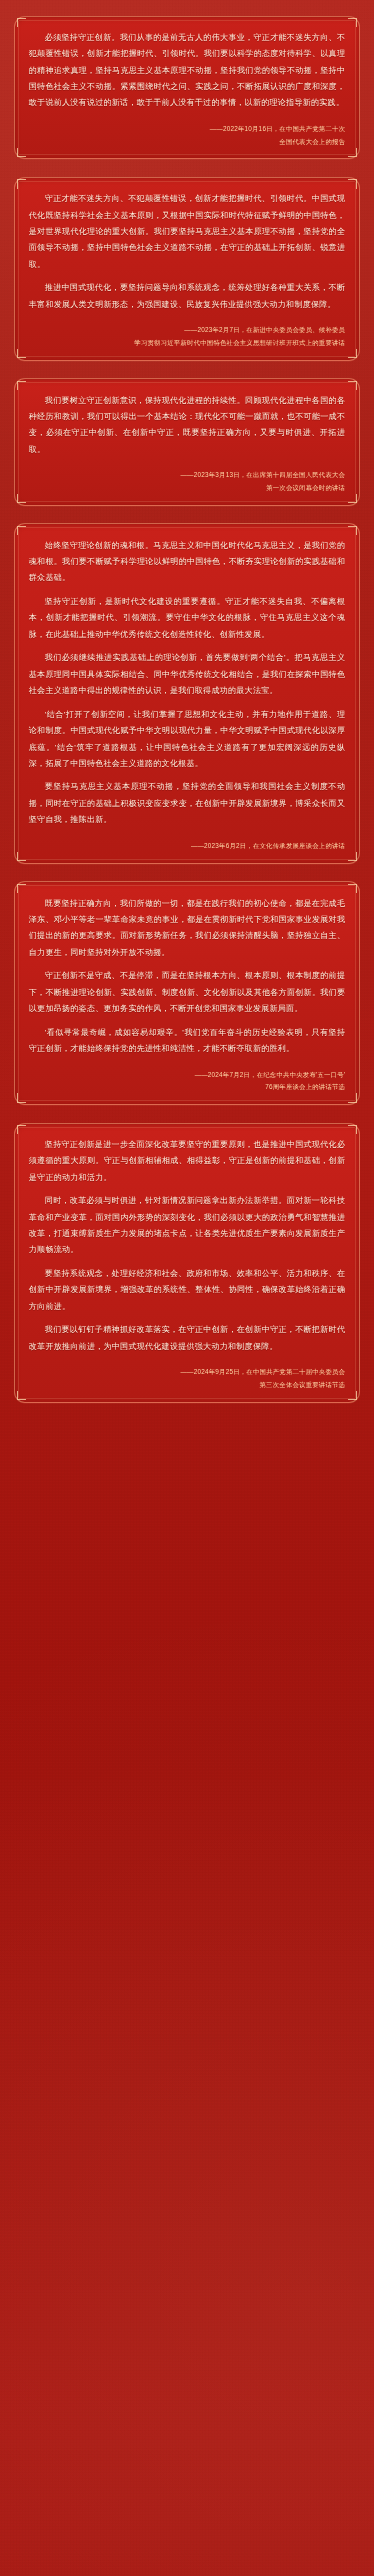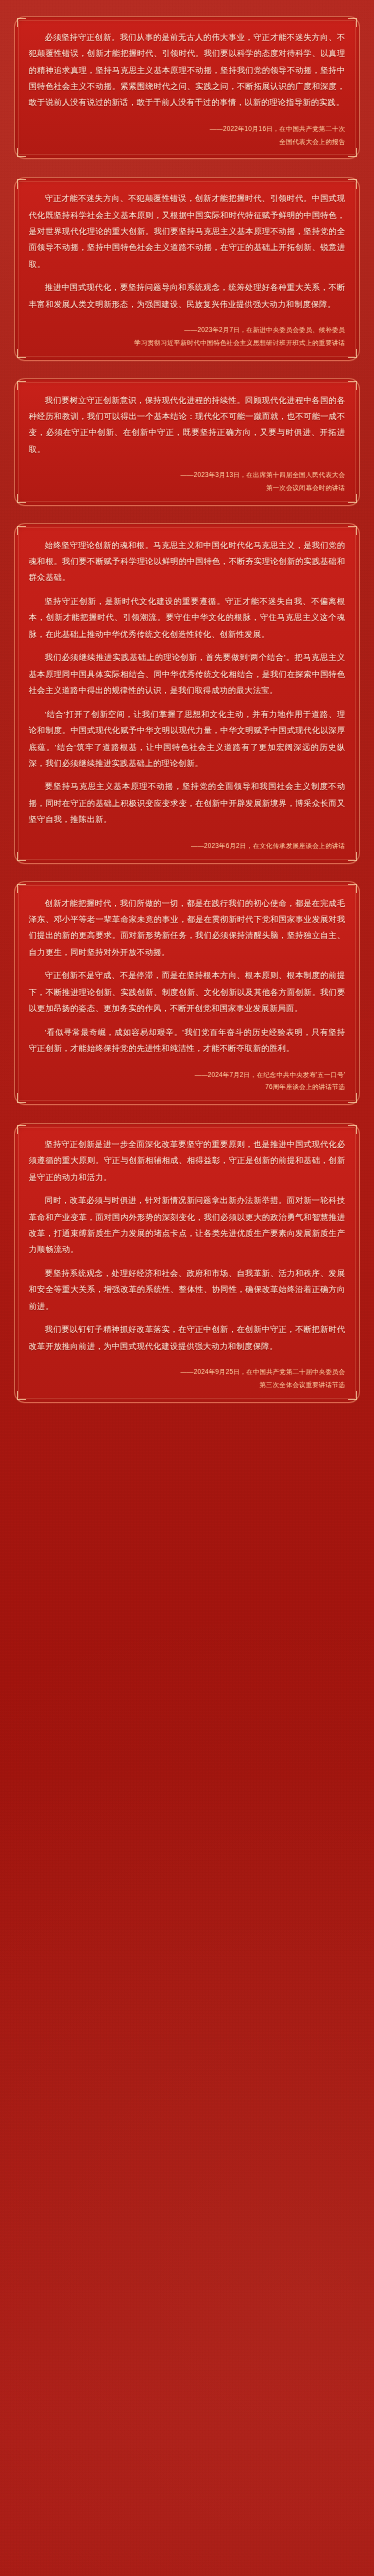--- a/index.html
+++ b/index.html
@@ -132,49 +132,49 @@
   </div>
 
   <div class="card">
     <span class="corner tl"></span>
     <span class="corner tr"></span>
     <span class="corner bl"></span>
     <span class="corner br"></span>
     <p class="para">始终坚守理论创新的魂和根。马克思主义和中国化时代化马克思主义，是我们党的魂和根。我们要不断赋予科学理论以鲜明的中国特色，不断夯实理论创新的实践基础和群众基础。</p>
     <p class="para">坚持守正创新，是新时代文化建设的重要遵循。守正才能不迷失自我、不偏离根本，创新才能把握时代、引领潮流。要守住中华文化的根脉，守住马克思主义这个魂脉，在此基础上推动中华优秀传统文化创造性转化、创新性发展。</p>
     <p class="para">我们必须继续推进实践基础上的理论创新，首先要做到'两个结合'。把马克思主义基本原理同中国具体实际相结合、同中华优秀传统文化相结合，是我们在探索中国特色社会主义道路中得出的规律性的认识，是我们取得成功的最大法宝。</p>
-    <p class="para">'结合'打开了创新空间，让我们掌握了思想和文化主动，并有力地作用于道路、理论和制度。中国式现代化赋予中华文明以现代力量，中华文明赋予中国式现代化以深厚底蕴。'结合'筑牢了道路根基，让中国特色社会主义道路有了更加宏阔深远的历史纵深，我们必须继续推进实践基础上的理论创新。</p>
+    <p class="para">'结合'打开了创新空间，让我们掌握了思想和文化主动，并有力地作用于道路、理论和制度。中国式现代化赋予中华文明以现代力量，中华文明赋予中国式现代化以深厚底蕴。'结合'筑牢了道路根基，让中国特色社会主义道路有了更加宏阔深远的历史纵深，拓展了中国特色社会主义道路的文化根基。</p>
     <p class="para">要坚持马克思主义基本原理不动摇，坚持党的全面领导和我国社会主义制度不动摇，同时在守正的基础上积极识变应变求变，在创新中开辟发展新境界，博采众长而又坚守自我，推陈出新。</p>
     <div class="source">
       <span class="sline">——2023年6月2日，在文化传承发展座谈会上的讲话</span>
     </div>
   </div>
 
   <div class="card">
     <span class="corner tl"></span>
     <span class="corner tr"></span>
     <span class="corner bl"></span>
     <span class="corner br"></span>
-    <p class="para">创新才能把握时代，我们所做的一切，都是在践行我们的初心使命，都是在完成毛泽东、邓小平等老一辈革命家未竟的事业，都是在贯彻新时代下党和国家事业发展对我们提出的新的更高要求。面对新形势新任务，我们必须保持清醒头脑，坚持独立自主、自力更生，同时坚持对外开放不动摇。</p>
+    <p class="para">既要坚持正确方向，我们所做的一切，都是在践行我们的初心使命，都是在完成毛泽东、邓小平等老一辈革命家未竟的事业，都是在贯彻新时代下党和国家事业发展对我们提出的新的更高要求。面对新形势新任务，我们必须保持清醒头脑，坚持独立自主、自力更生，同时坚持对外开放不动摇。</p>
     <p class="para">守正创新不是守成、不是停滞，而是在坚持根本方向、根本原则、根本制度的前提下，不断推进理论创新、实践创新、制度创新、文化创新以及其他各方面创新。我们要以更加昂扬的姿态、更加务实的作风，不断开创党和国家事业发展新局面。</p>
     <p class="para">'看似寻常最奇崛，成如容易却艰辛。'我们党百年奋斗的历史经验表明，只有坚持守正创新，才能始终保持党的先进性和纯洁性，才能不断夺取新的胜利。</p>
     <div class="source">
       <span class="sline">——2024年7月2日，在纪念中共中央发布'五一口号'</span>
       <span class="sline">76周年座谈会上的讲话节选</span>
     </div>
   </div>
 
   <div class="card">
     <span class="corner tl"></span>
     <span class="corner tr"></span>
     <span class="corner bl"></span>
     <span class="corner br"></span>
     <p class="para">坚持守正创新是进一步全面深化改革要坚守的重要原则，也是推进中国式现代化必须遵循的重大原则。守正与创新相辅相成、相得益彰，守正是创新的前提和基础，创新是守正的动力和活力。</p>
     <p class="para">同时，改革必须与时俱进，针对新情况新问题拿出新办法新举措。面对新一轮科技革命和产业变革，面对国内外形势的深刻变化，我们必须以更大的政治勇气和智慧推进改革，打通束缚新质生产力发展的堵点卡点，让各类先进优质生产要素向发展新质生产力顺畅流动。</p>
-    <p class="para">要坚持系统观念，处理好经济和社会、政府和市场、自我革新、活力和秩序、发展和安全等重大关系，增强改革的系统性、整体性、协同性，确保改革始终沿着正确方向前进。</p>
+    <p class="para">要坚持系统观念，处理好经济和社会、政府和市场、效率和公平、活力和秩序、在创新中开辟发展新境界，增强改革的系统性、整体性、协同性，确保改革始终沿着正确方向前进。</p>
     <p class="para">我们要以钉钉子精神抓好改革落实，在守正中创新，在创新中守正，不断把新时代改革开放推向前进，为中国式现代化建设提供强大动力和制度保障。</p>
     <div class="source">
       <span class="sline">——2024年9月25日，在中国共产党第二十届中央委员会</span>
       <span class="sline">第三次全体会议重要讲话节选</span>
     </div>
   </div>
 
 </div>
 
 

